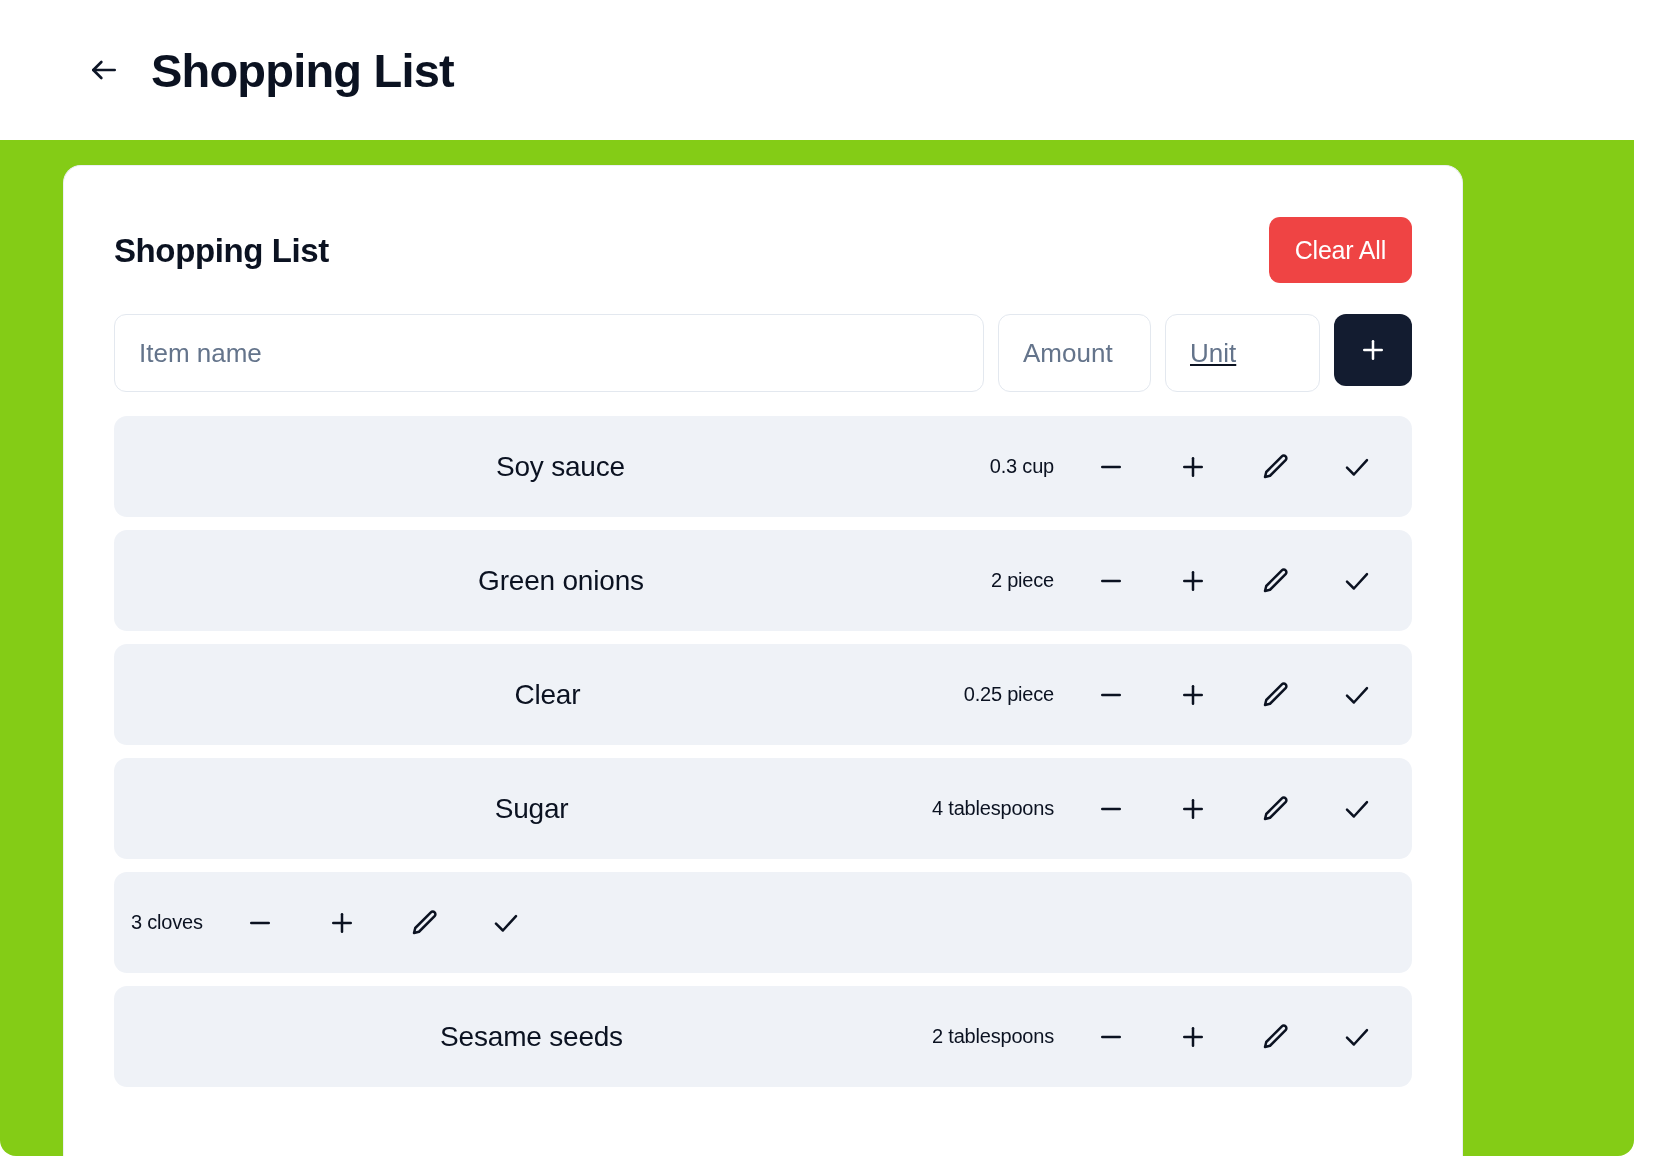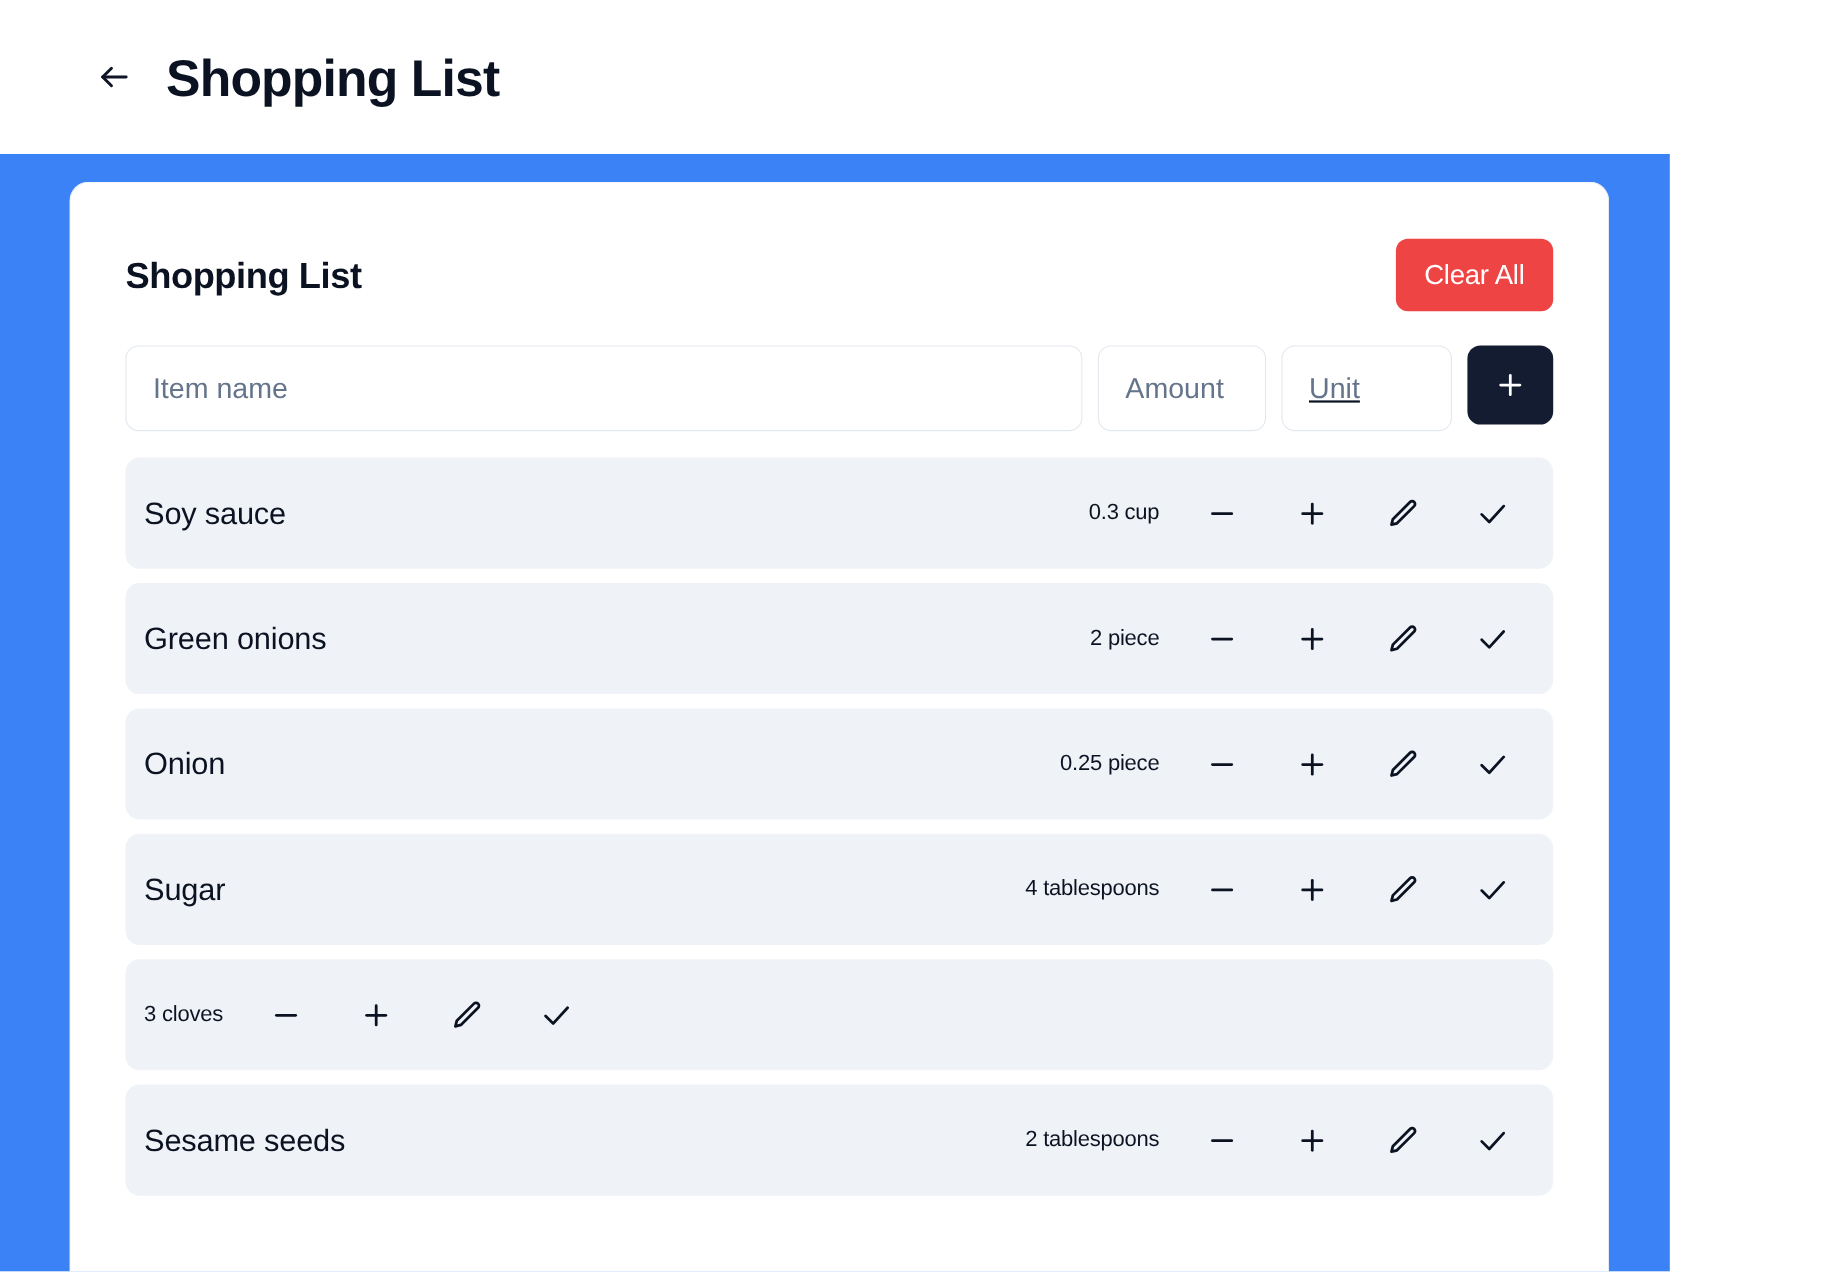--- a/index.html
+++ b/index.html
@@ -7,23 +7,24 @@
   html, body {
     width: 1658px;
     height: 1156px;
     background: #ffffff;
     font-family: "Liberation Sans", sans-serif;
     overflow: hidden;
   }
 
   .page {
     position: relative;
-    width: 1518px;
+    width: 1634px;
     height: 1156px;
-    background: #3b82f6;
+    background: #84cc16;
+    border-radius: 16px;
   }
 
   
   .top-header {
     position: absolute;
     left: 0;
     top: 0;
     width: 1658px;
     height: 140px;
     display: flex;
@@ -160,20 +161,21 @@
     padding: 0 28px 0 17px;
   }
 
   .item-name {
     flex: 1 1 auto;
     font-size: 28px;
     color: #0b1221;
     letter-spacing: -0.2px;
     white-space: nowrap;
     overflow: hidden;
+    text-align: center;
   }
 
   .item-qty {
     flex: none;
     font-size: 20px;
     color: #0b1221;
     letter-spacing: -0.2px;
     text-align: right;
     white-space: nowrap;
     margin-right: 30px;
@@ -305,21 +307,21 @@
         <span>
           <svg width="30" height="30" viewBox="0 0 24 24" fill="none" stroke="currentColor" stroke-width="2" stroke-linecap="round" stroke-linejoin="round">
             <polyline points="4,12.5 9.5,18 20,6.5"></polyline>
           </svg>
         </span>
       </button>
     </div>
   </div>
 
   <div class="item-row">
-    <div class="item-name">Onion</div>
+    <div class="item-name">Clear</div>
     <div class="item-qty">0.25 piece</div>
     <div class="row-actions">
       <button class="icon-btn">
         <span>
           <svg width="30" height="30" viewBox="0 0 24 24" fill="none" stroke="currentColor" stroke-width="2" stroke-linecap="round">
             <line x1="5" y1="12" x2="19" y2="12"></line>
           </svg>
         </span>
       </button>
       <button class="icon-btn">

